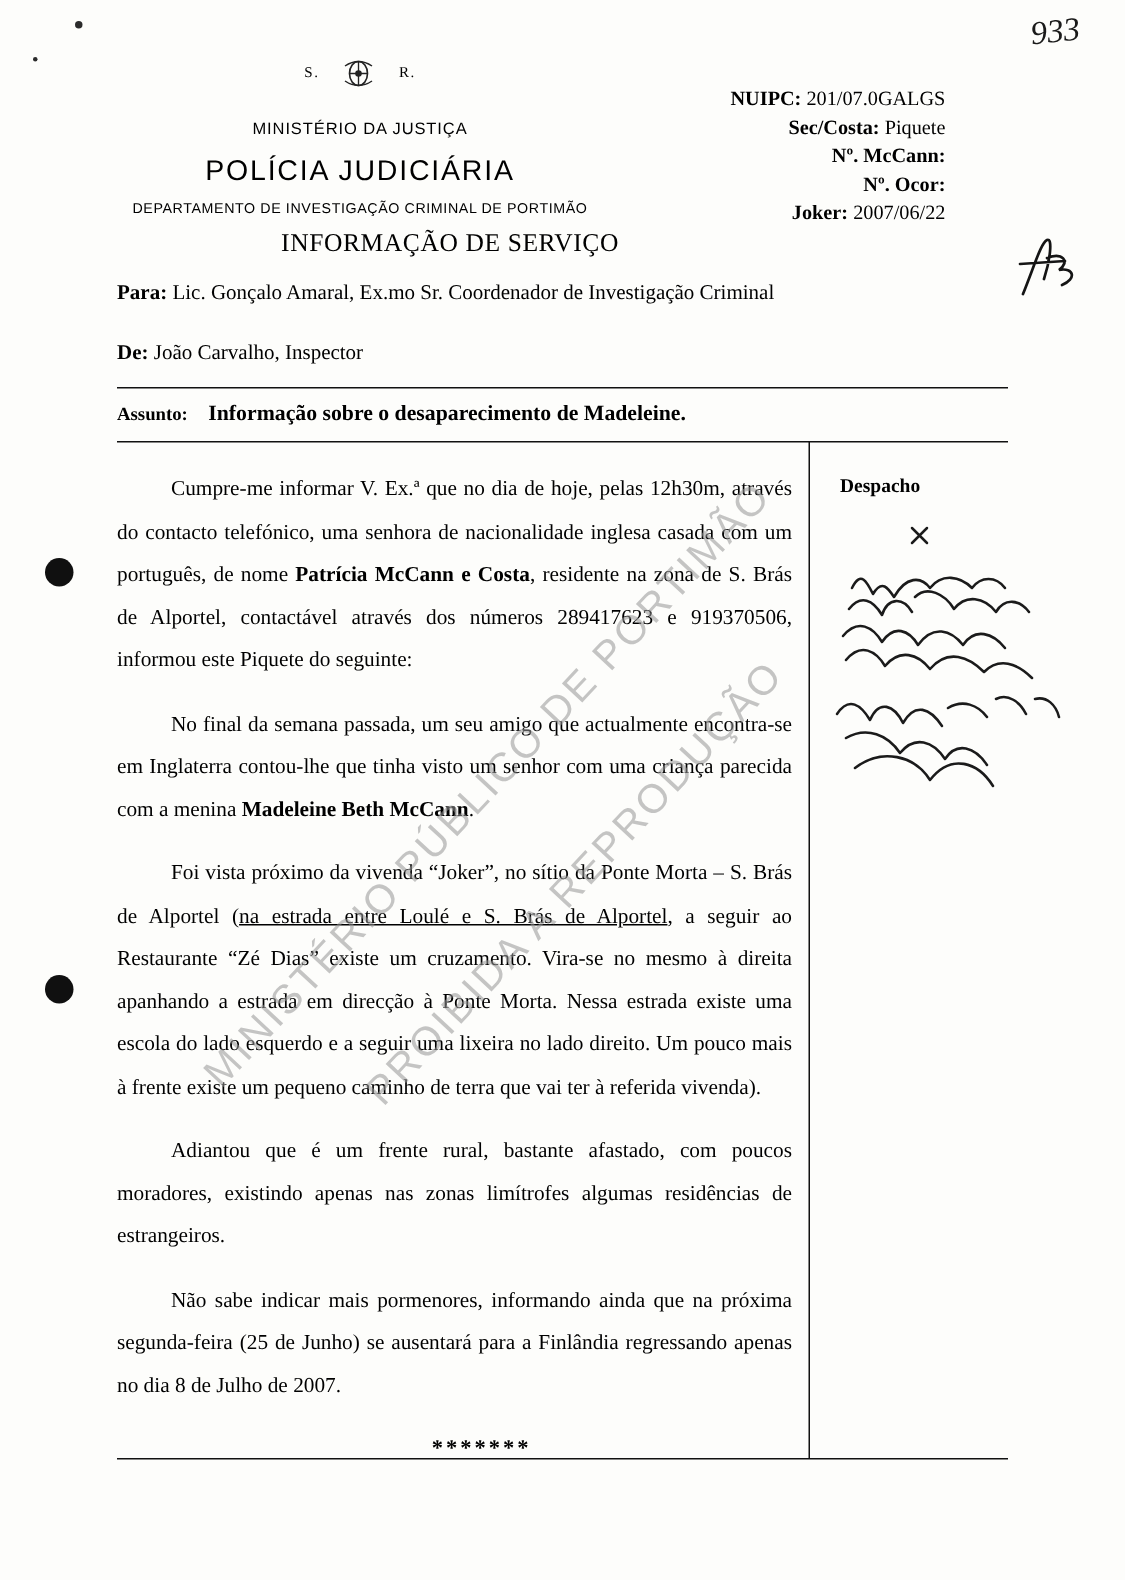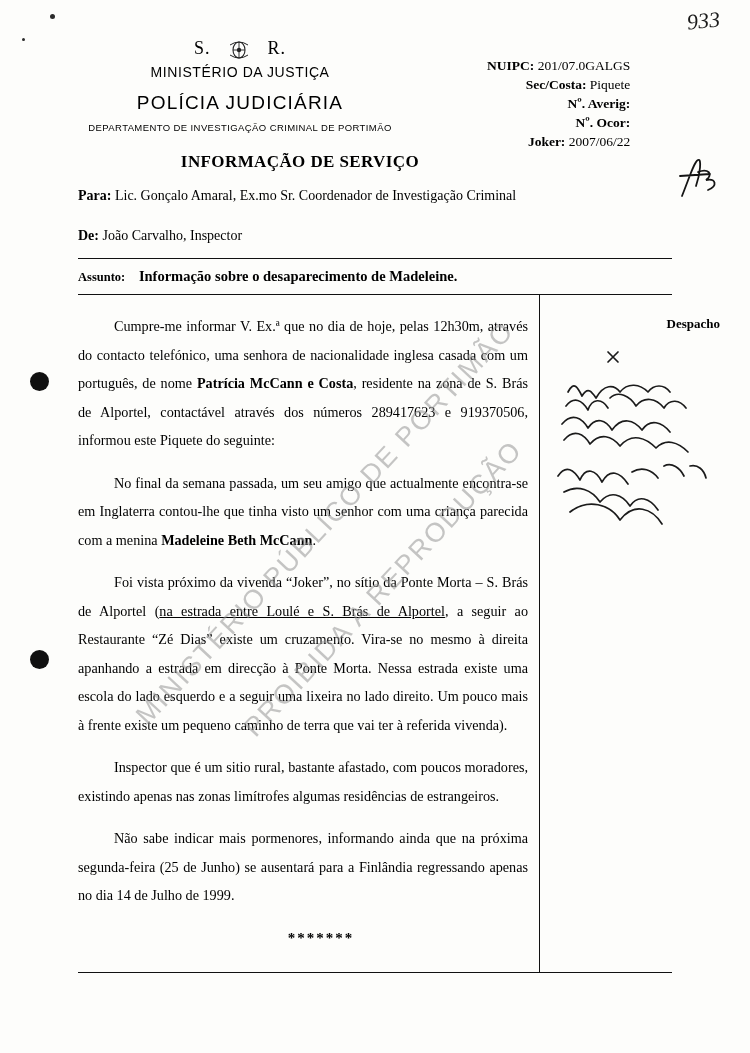--- a/index.html
+++ b/index.html
@@ -42,36 +42,36 @@
     width: 750px;
   }
   .crest-block {
     position: absolute;
     left: 80px;
     top: 0;
     width: 320px;
     text-align: center;
   }
   .sr-line {
-    font-size: 18px;
+    font-size: 10px;
     letter-spacing: 1px;
     font-family: "Liberation Serif", serif;
   }
   .sr-line .crest {
     display: inline-block;
     width: 26px;
     height: 22px;
     vertical-align: middle;
     margin: 0 10px;
   }
   .ministerio {
     font-family: "Liberation Sans", sans-serif;
-    font-size: 14px;
+    font-size: 11px;
     letter-spacing: 0.6px;
-    margin-top: 3px;
+    margin-top: 20px;
   }
   .pj-title {
     font-family: "Liberation Sans", sans-serif;
     font-size: 19px;
     letter-spacing: 1.2px;
     margin-top: 12px;
   }
   .dept {
     font-family: "Liberation Sans", sans-serif;
     font-size: 9.5px;
@@ -111,21 +111,21 @@
   }
 
   
   .doc-title {
     position: absolute;
     top: 152px;
     left: 0;
     width: 600px;
     text-align: center;
     font-size: 17px;
-    font-weight: bold;
+    font-weight: normal;
     letter-spacing: 0.4px;
   }
 
   
   .field {
     position: absolute;
     font-size: 14px;
   }
   .field .lbl { font-weight: bold; }
   .f-para { left: 78px; top: 188px; }
@@ -184,21 +184,21 @@
     font-size: 15px;
   }
 
   .despacho {
     position: absolute;
     left: 560px;
     top: 316px;
     width: 160px;
   }
   .despacho-title {
-    text-align: right;
+    text-align: left;
     font-weight: bold;
     font-size: 13px;
   }
   .scribble {
     position: absolute;
     left: 548px;
     top: 340px;
     width: 190px;
     height: 210px;
   }
@@ -259,21 +259,21 @@
     <div class="meta">
       <div class="row">
         <span class="lbl">NUIPC:</span>
         <span class="val">201/07.0GALGS</span>
       </div>
       <div class="row">
         <span class="lbl">Sec/Costa:</span>
         <span class="val">Piquete</span>
       </div>
       <div class="row">
-        <span class="lbl">Nº. Averig:</span>
+        <span class="lbl">Nº. McCann:</span>
         <span class="val"></span>
       </div>
       <div class="row">
         <span class="lbl">Nº. Ocor:</span>
         <span class="val"></span>
       </div>
       <div class="row">
         <span class="lbl">Joker:</span>
         <span class="val">2007/06/22</span>
       </div>
@@ -311,22 +311,22 @@
   <div class="body">
     <p>
       <span>Cumpre-me informar V. Ex.ª que no dia de hoje, pelas 12h30m, através do contacto telefónico, uma senhora de nacionalidade inglesa casada com um português, de nome </span><b>Patrícia McCann e Costa</b><span>, residente na zona de S. Brás de Alportel, contactável através dos números 289417623 e 919370506, informou este Piquete do seguinte:</span>
     </p>
     <p>
       <span>No final da semana passada, um seu amigo que actualmente encontra-se em Inglaterra contou-lhe que tinha visto um senhor com uma criança parecida com a menina </span><b>Madeleine Beth McCann</b><span>.</span>
     </p>
     <p>
       <span>Foi vista próximo da vivenda “Joker”, no sítio da Ponte Morta – S. Brás de Alportel (</span><span class="u">na estrada entre Loulé e S. Brás de Alportel</span><span>, a seguir ao Restaurante “Zé Dias” existe um cruzamento. Vira-se no mesmo à direita apanhando a estrada em direcção à Ponte Morta. Nessa estrada existe uma escola do lado esquerdo e a seguir uma lixeira no lado direito. Um pouco mais à frente existe um pequeno caminho de terra que vai ter à referida vivenda).</span>
     </p>
-    <p>Inspector que é um sitio rural, bastante afastado, com poucos moradores, existindo apenas nas zonas limítrofes algumas residências de estrangeiros.</p>
-    <p>Não sabe indicar mais pormenores, informando ainda que na próxima segunda-feira (25 de Junho) se ausentará para a Finlândia regressando apenas no dia 14 de Julho de 1999.</p>
+    <p>Adiantou que é um frente rural, bastante afastado, com poucos moradores, existindo apenas nas zonas limítrofes algumas residências de estrangeiros.</p>
+    <p>Não sabe indicar mais pormenores, informando ainda que na próxima segunda-feira (25 de Junho) se ausentará para a Finlândia regressando apenas no dia 8 de Julho de 2007.</p>
     <p class="stars">*******</p>
   </div>
 
   <div class="despacho">
     <div class="despacho-title">Despacho</div>
   </div>
   <div class="scribble">
     <svg viewBox="0 0 190 210" width="190" height="210" aria-hidden="true">
       <g fill="none" stroke="#1b1b1b" stroke-width="1.7" stroke-linecap="round" stroke-linejoin="round">
         <path d="M60 12 L70 22 M70 12 L60 22"></path>

